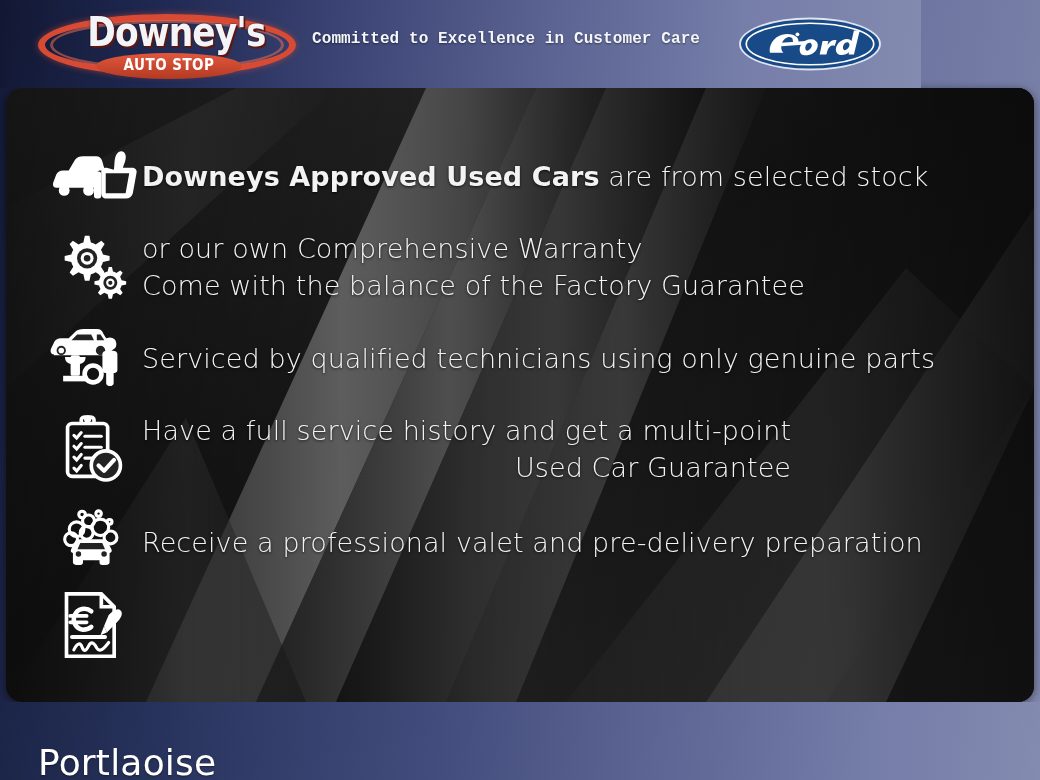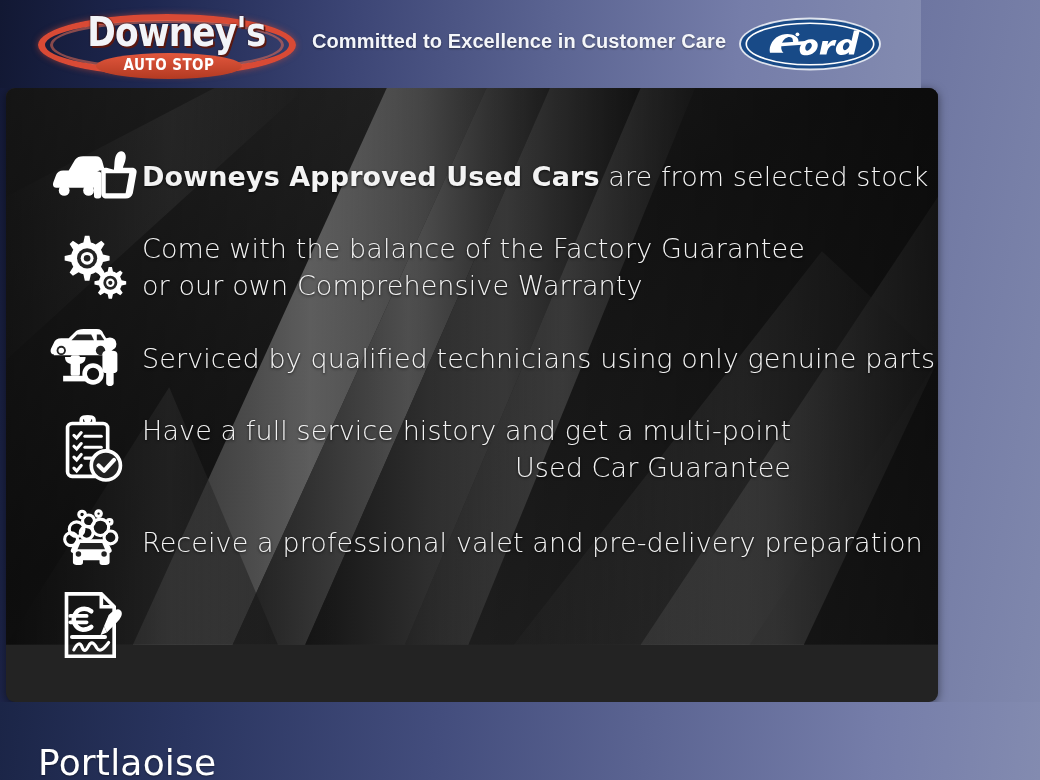--- a/index.html
+++ b/index.html
@@ -53,33 +53,33 @@
   .logo-sub {
     position:absolute; left:60px; top:52px; width:146px;
     text-align:center;
     font-family:"DejaVu Sans", sans-serif;
     font-weight:bold; font-size:15px; line-height:19px;
     color:#ffffff; letter-spacing:.5px;
     transform:scaleX(.9);
   }
   #tagline {
     position:absolute; left:312px; top:30px;
-    font-family:Liberation Sans, sans-serif;
-    font-size:20px; font-weight:bold; color:#f4f6fa;
+    font-family:Liberation Mono, monospace;
+    font-size:16px; font-weight:bold; color:#f4f6fa;
     letter-spacing:.1px;
     text-shadow:0 1px 2px rgba(0,0,0,.45);
   }
   #ford-logo {
     position:absolute; right:38px; top:16px; width:146px; height:56px;
   }
 
   
   #panel {
-    position:absolute; left:6px; top:88px; width:932px; height:614px;
-    border-radius:9px;
+    position:absolute; left:6px; top:88px; width:1028px; height:614px;
+    border-radius:16px;
     overflow:hidden;
     background:#232323;
     box-shadow:0 2px 10px rgba(0,0,0,.5);
     z-index:4;
   }
   #panel-bg { position:absolute; inset:0; }
   #bullets {
     position:absolute; left:0; top:0; width:1028px; height:614px;
     padding:52px 20px 0 40px;
     z-index:2;
@@ -245,22 +245,22 @@
               <circle cx="32.5" cy="26.5" r="7" fill="#ffffff"></circle>
               <circle cx="32.5" cy="26.5" r="3.6" fill="#232323"></circle>
               <path d="M56 36 l3.6 0 1.1 5 a14 14 0 0 1 3.7 1.6 l4.3-2.8 2.6 2.6 -2.8 4.3 a14 14 0 0 1 1.6 3.7 l5 1.1 0 3.6 -5 1.1 a14 14 0 0 1 -1.6 3.7 l2.8 4.3 -2.6 2.6 -4.3-2.8 a14 14 0 0 1 -3.7 1.6 l-1.1 5 -3.6 0 -1.1-5 a14 14 0 0 1 -3.7-1.6 l-4.3 2.8 -2.6-2.6 2.8-4.3 a14 14 0 0 1 -1.6-3.7 l-5-1.1 0-3.6 5-1.1 a14 14 0 0 1 1.6-3.7 l-2.8-4.3 2.6-2.6 4.3 2.8 a14 14 0 0 1 3.7-1.6 Z"></path>
               <circle cx="57.8" cy="53.2" r="7.6" fill="#232323"></circle>
               <circle cx="57.8" cy="53.2" r="4.6" fill="#ffffff"></circle>
               <circle cx="57.8" cy="53.2" r="2.3" fill="#232323"></circle>
             </g>
           </svg>
         </div>
         <div class="row-text">
+          <div>or our own Comprehensive Warranty</div>
           <div>Come with the balance of the Factory Guarantee</div>
-          <div>or our own Comprehensive Warranty</div>
         </div>
       </div>
 
       <div class="row r3">
         <div class="row-icon">
           <svg viewBox="0 0 98 62" width="92" height="58">
             <g fill="#ffffff">
               <path d="M6 27 C3 27 2 24 3 21 L6 15 C7 12 10 10 14 10 L22 10 L29 3 C31 1 34 0 38 0 L52 0 C56 0 58 2 59 5 L62 10 C66 10 68 12 68 15 L68 25 C68 27 66 28 64 28 L6 28 Z"></path>
               <path d="M31 6 L46 6 L49 12 L25 12 Z" fill="#232323"></path>
               <path d="M52 6 L56 6 L60 12 L52 12 Z" fill="#232323"></path>

